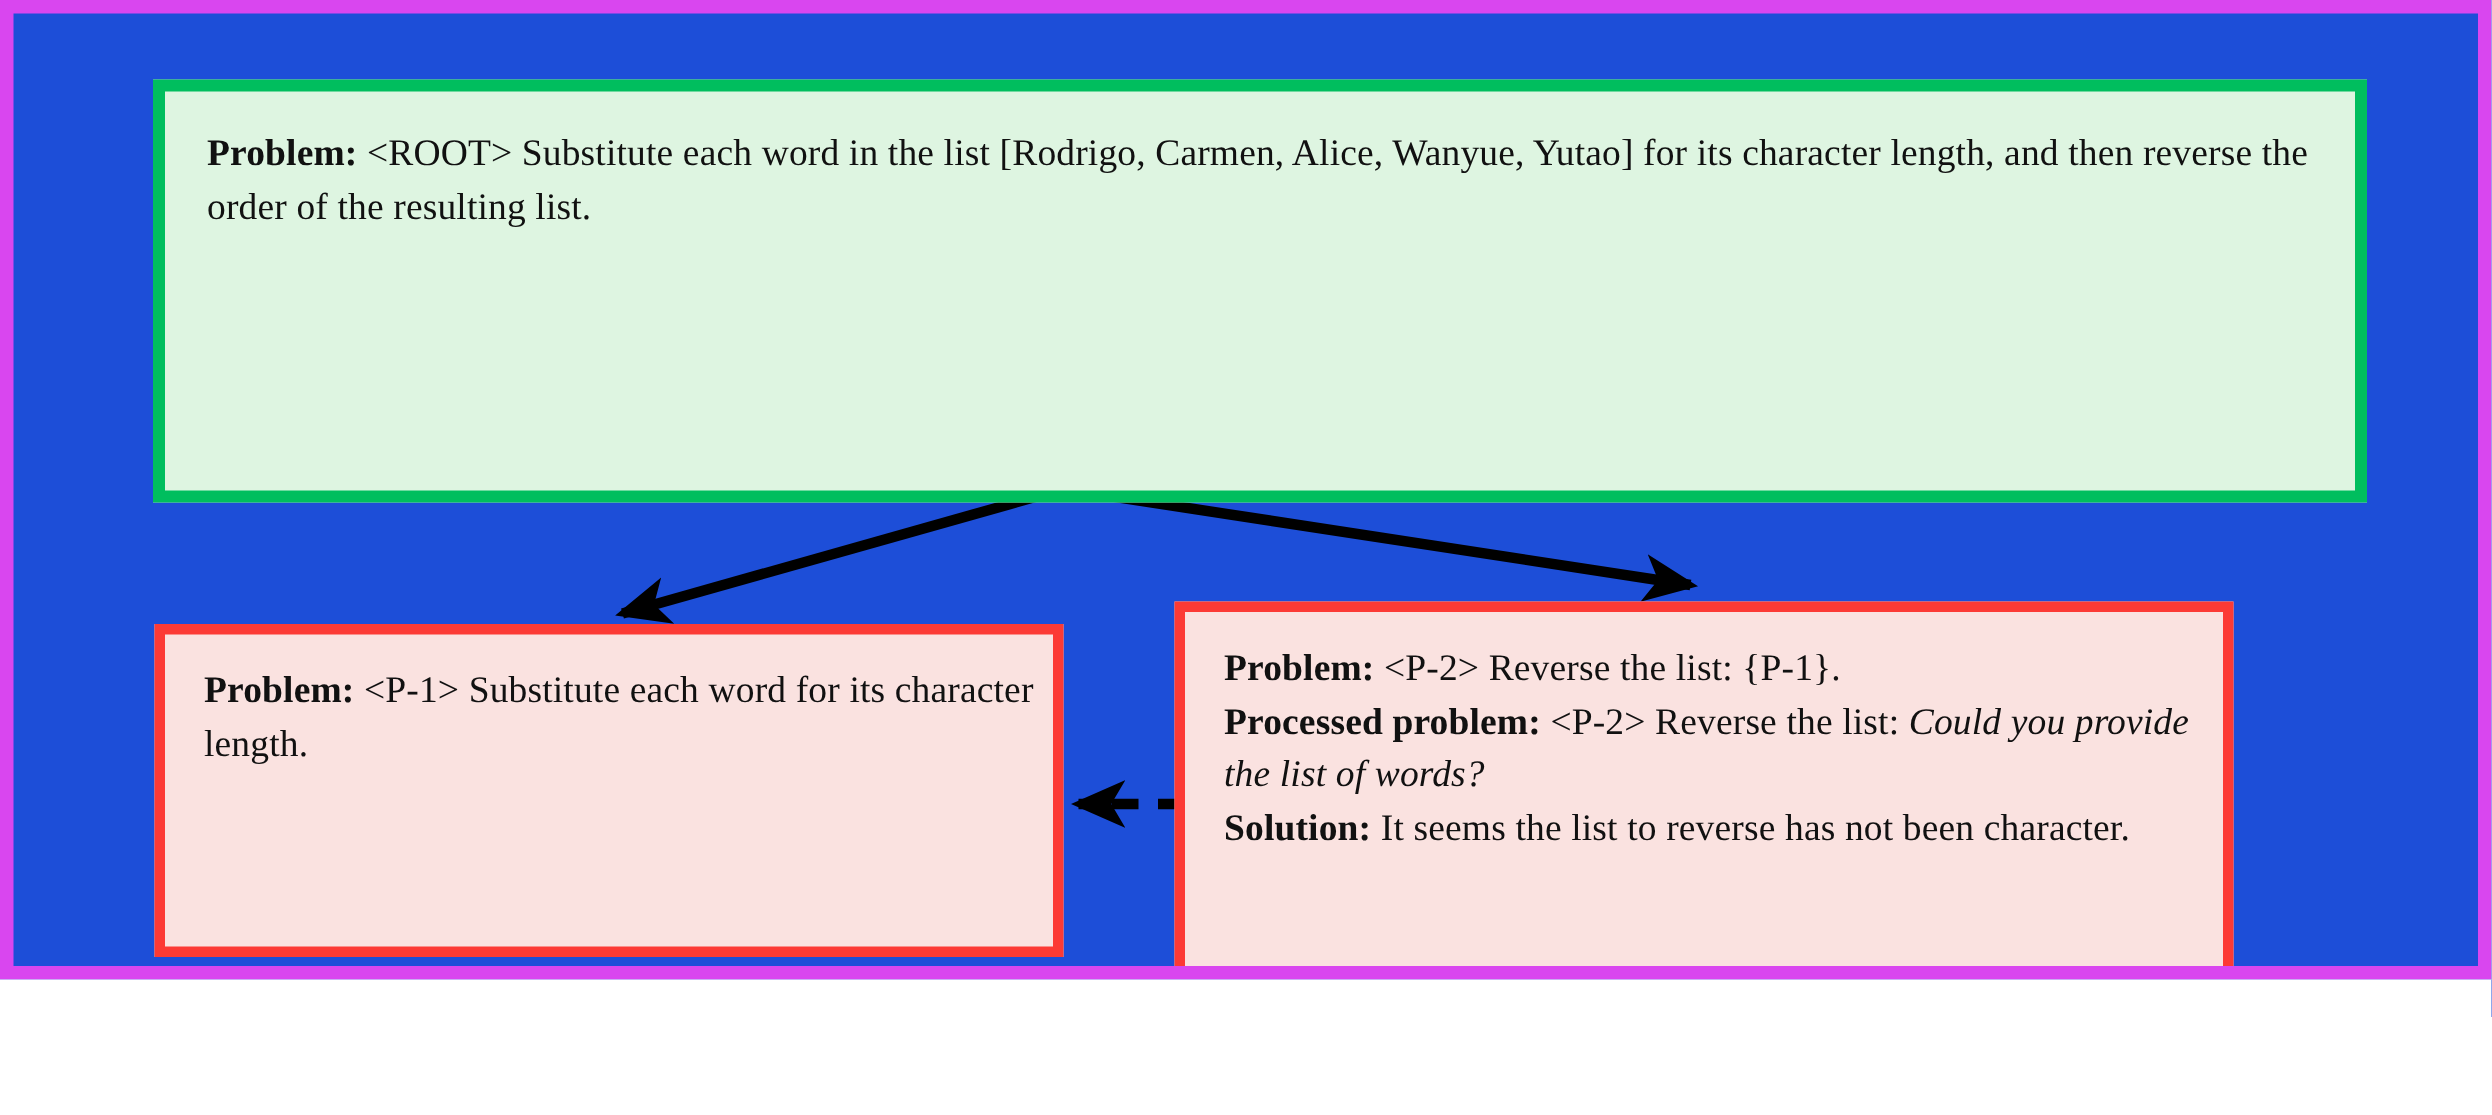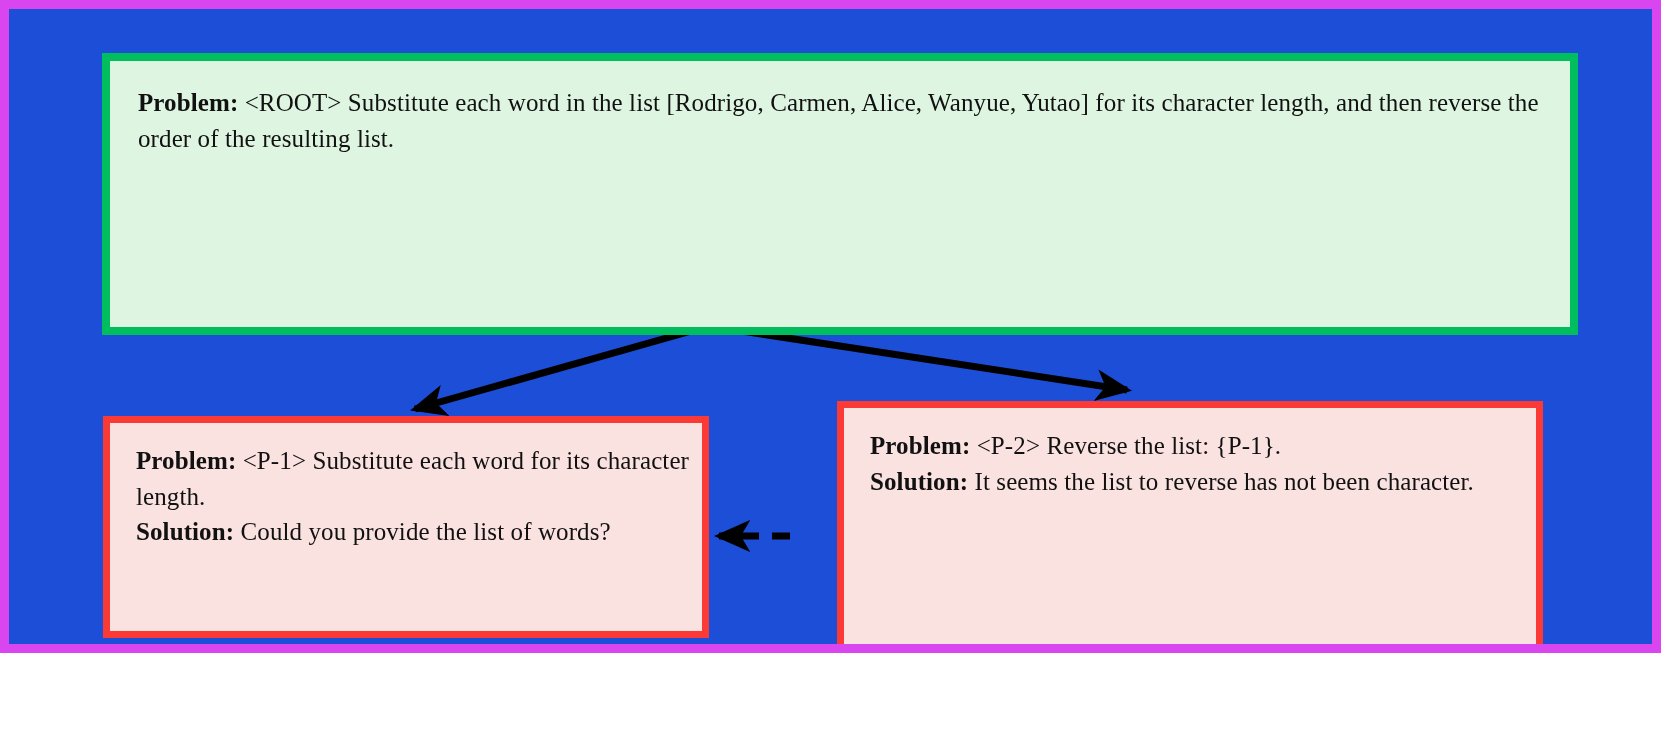--- a/index.html
+++ b/index.html
@@ -44,21 +44,21 @@
     left: 94px;
     top: 407px;
     width: 606px;
     height: 222px;
     background: #FAE2E0;
     border: 7px solid #FC3A35;
   }
   .node-p1 .inner { padding: 20px 12px 18px 26px; }
 
   .node-p2 {
-    left: 828px;
+    left: 774px;
     top: 392px;
     width: 706px;
     height: 253px;
     background: #FAE2E0;
     border: 7px solid #FC3A35;
   }
   .node-p2 .inner { padding: 20px 22px 18px 26px; }
 
   b.lbl { font-weight: bold; }
   i.emph { font-style: italic; }
@@ -101,24 +101,24 @@
 
   <div class="node node-root">
     <div class="inner">
       <span class="line"><b class="lbl">Problem:</b><span> &lt;ROOT&gt; Substitute each word in the list [Rodrigo, Carmen, Alice, Wanyue, Yutao] for its character length, and then reverse the order of the resulting list.</span></span>
     </div>
   </div>
 
   <div class="node node-p1">
     <div class="inner">
       <span class="line"><b class="lbl">Problem:</b><span> &lt;P-1&gt; Substitute each word for its character length.</span></span>
-      <span class="line"><b class="lbl">Solution:</b><span> Could you provide the list of words?</span></span>
     </div>
   </div>
 
   <div class="node node-p2">
     <div class="inner">
       <span class="line"><b class="lbl">Problem:</b><span> &lt;P-2&gt; Reverse the list: {P-1}.</span></span>
+      <span class="line"><b class="lbl">Processed problem:</b><span> &lt;P-2&gt; Reverse the list: </span><i class="emph">Could you provide the list of words?</i></span>
       <span class="line"><b class="lbl">Solution:</b><span> It seems the list to reverse has not been character.</span></span>
     </div>
   </div>
 
 </div>
 
 </body></html>

